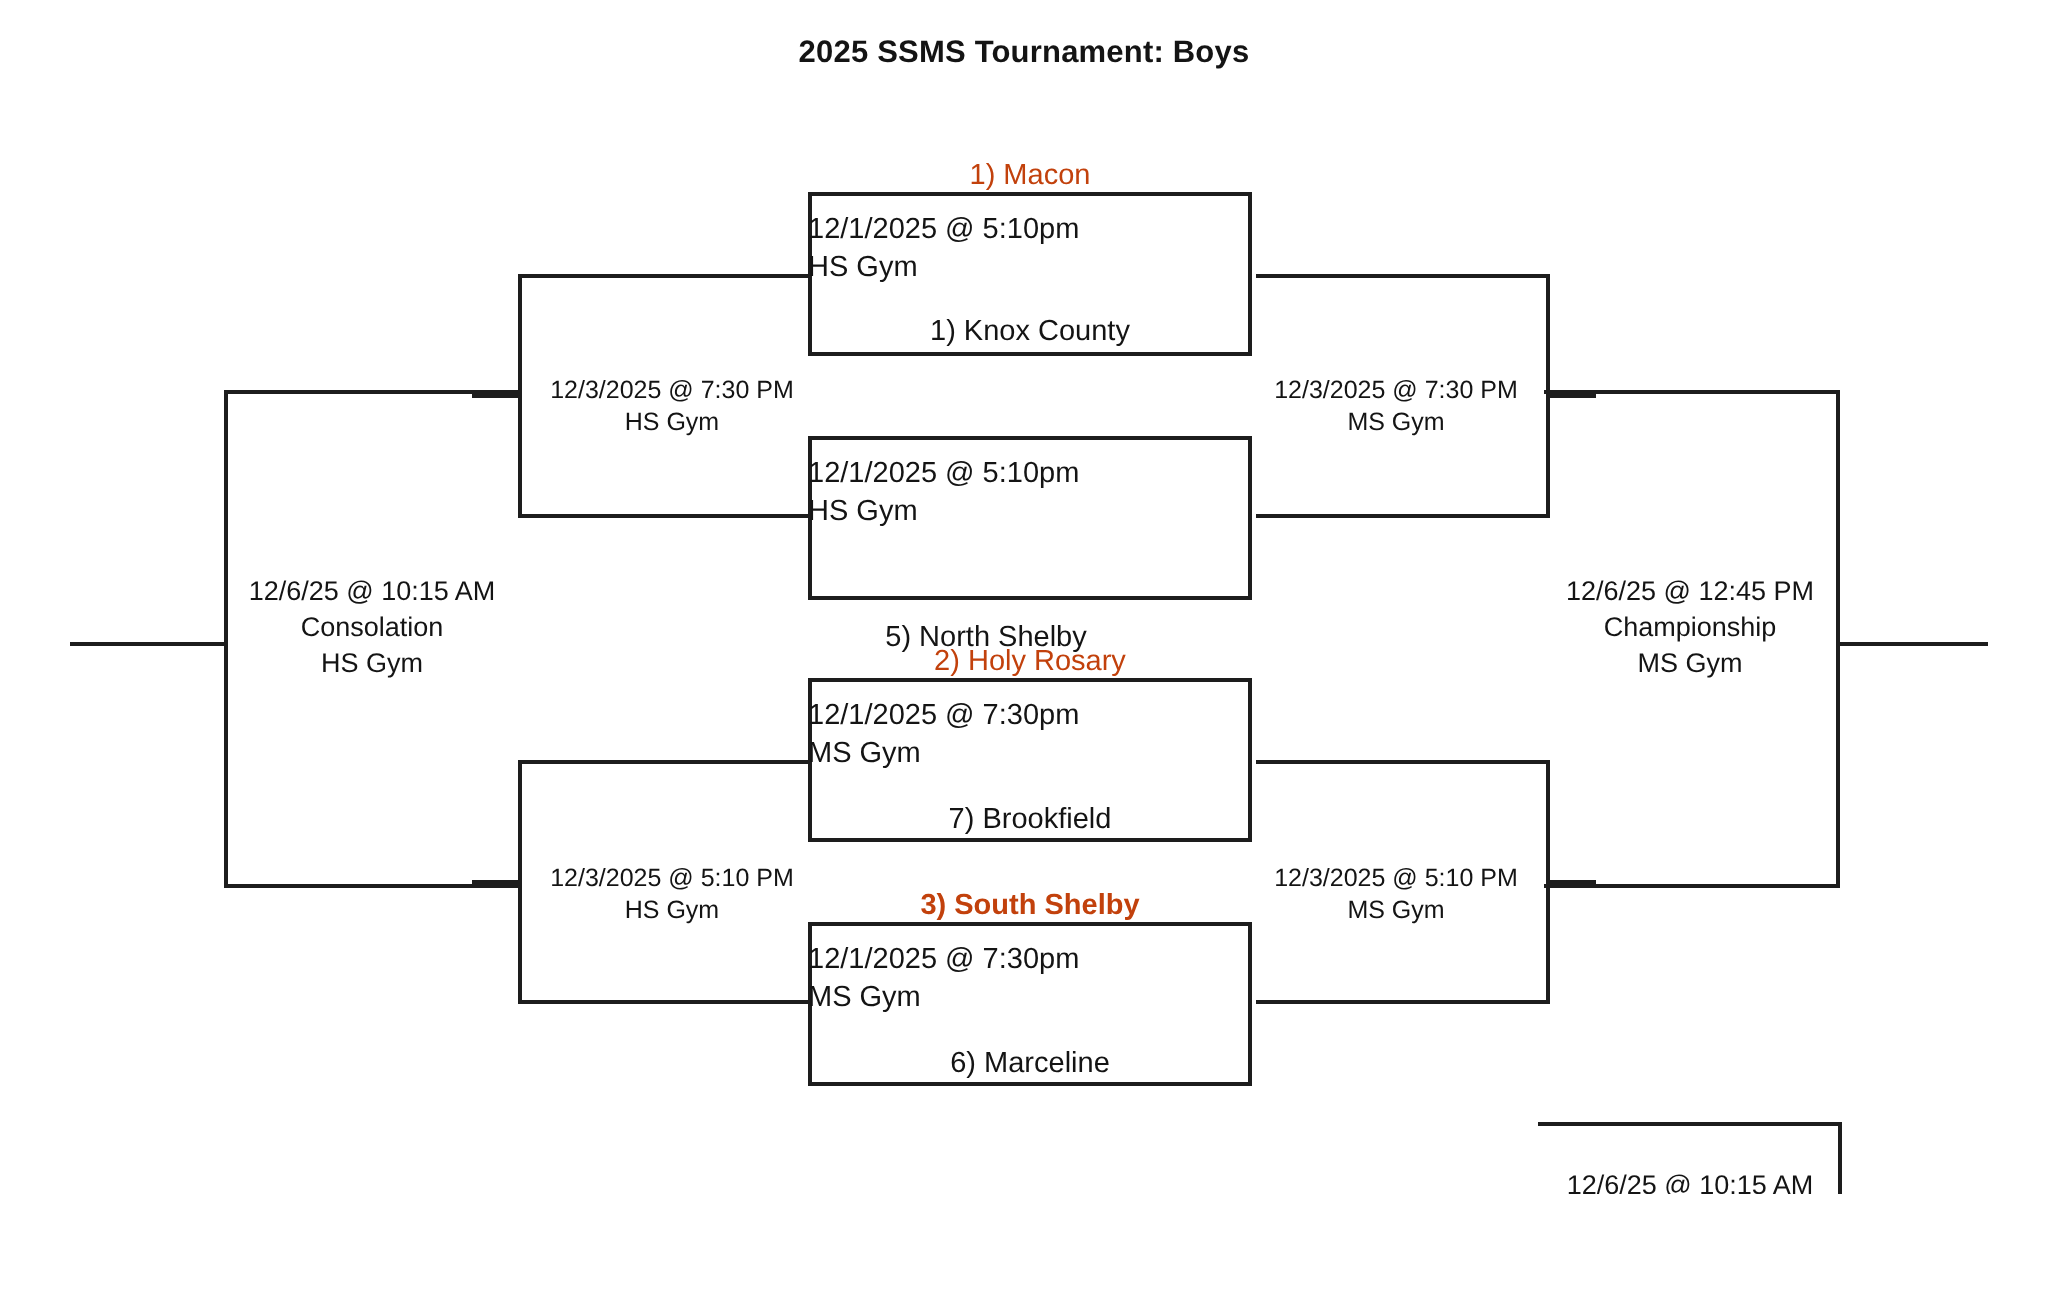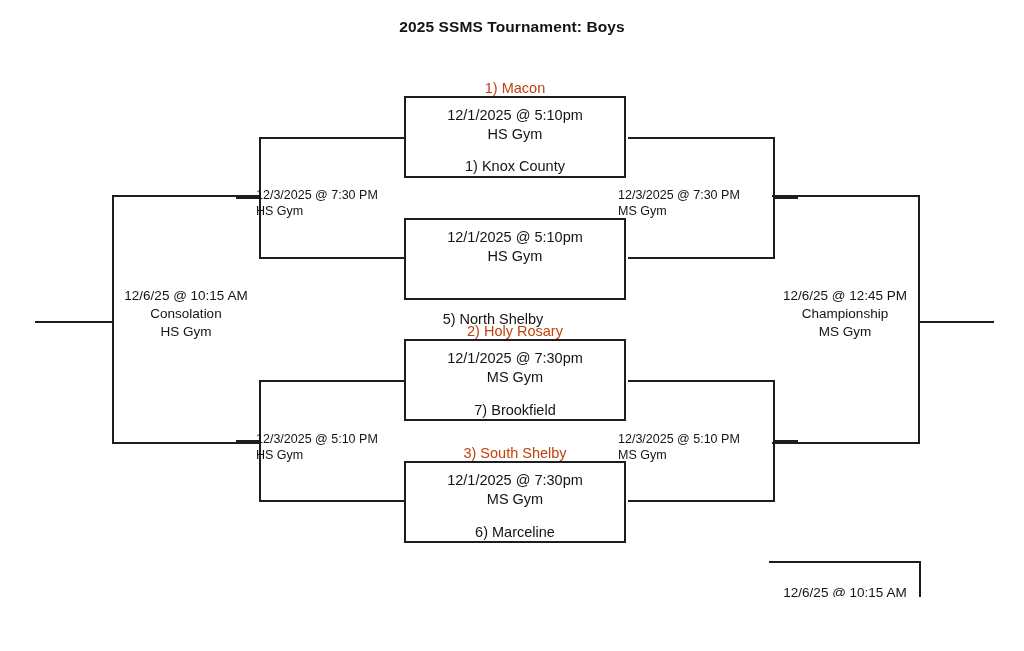--- a/index.html
+++ b/index.html
@@ -33,21 +33,20 @@
   .game-box {
     position: absolute;
     box-sizing: border-box;
     border: 2.2px solid #1d1d1d;
     background: #ffffff;
   }
   .game-inner {
     position: absolute;
     left: 0;
     width: 100%;
-    text-align: center;
     font-size: 14.5px;
     line-height: 18.5px;
     color: #141414;
   }
   .game-inner .line2 { display: block; }
   .seed-top {
     position: absolute;
     width: 222px;
     text-align: center;
     font-size: 14.5px;
@@ -69,21 +68,21 @@
     border-top: 2.2px solid #1d1d1d;
   }
   .vline {
     position: absolute;
     width: 0;
     border-left: 2.2px solid #1d1d1d;
   }
   
   .round-label {
     position: absolute;
-    text-align: left;
+    text-align: center;
     font-size: 12.5px;
     line-height: 16px;
     color: #141414;
     font-weight: 500;
   }
   .final-label {
     position: absolute;
     text-align: center;
     font-size: 13.5px;
     line-height: 18px;
@@ -186,21 +185,21 @@
   <div class="seed-bottom" style="left:382px; top:281px;margin-top:30px;">5) North Shelby</div>
 
   <div class="seed-top" style="left:404px; top:323px;">2) Holy Rosary</div>
   <div class="game-box" style="left:404px; top:339px; width:222px; height:82px;"></div>
   <div class="game-inner" style="left:404px; top:349px; width:222px;">
     <span>12/1/2025 @ 7:30pm</span>
     <span class="line2">MS Gym</span>
   </div>
   <div class="seed-bottom" style="left:404px; top:402px;">7) Brookfield</div>
 
-  <div class="seed-top" style="left:404px; top:445px;">3) South Shelby</div>
+  <div class="seed-top" style="left:404px; top:445px;font-weight:bold;">3) South Shelby</div>
   <div class="game-box" style="left:404px; top:461px; width:222px; height:82px;"></div>
   <div class="game-inner" style="left:404px; top:471px; width:222px;">
     <span>12/1/2025 @ 7:30pm</span>
     <span class="line2">MS Gym</span>
   </div>
   <div class="seed-bottom" style="left:404px; top:524px;">6) Marceline</div>
 
   <div class="third-box" style="left:769px; top:561px; width:152px; height:90px;"></div>
   <div class="hline" style="left:919px; top:606px; width:76px;"></div>
   <div class="third-label" style="left:769px; top:583px; width:152px;">

